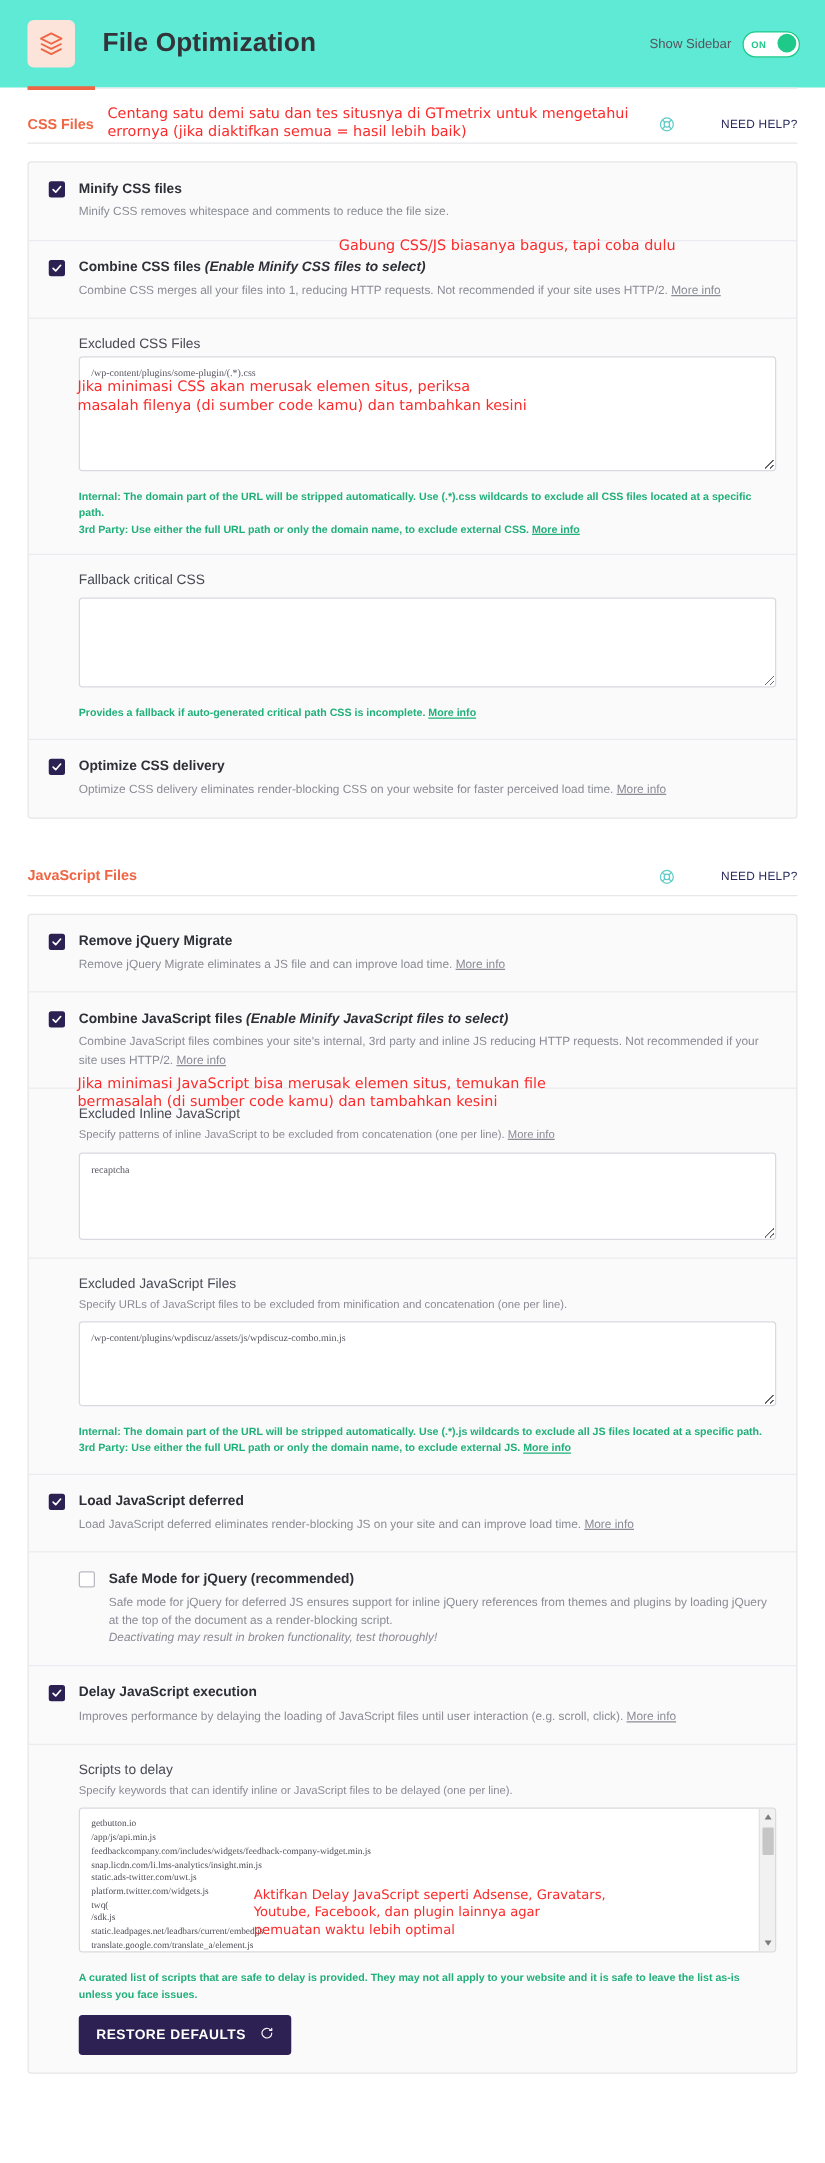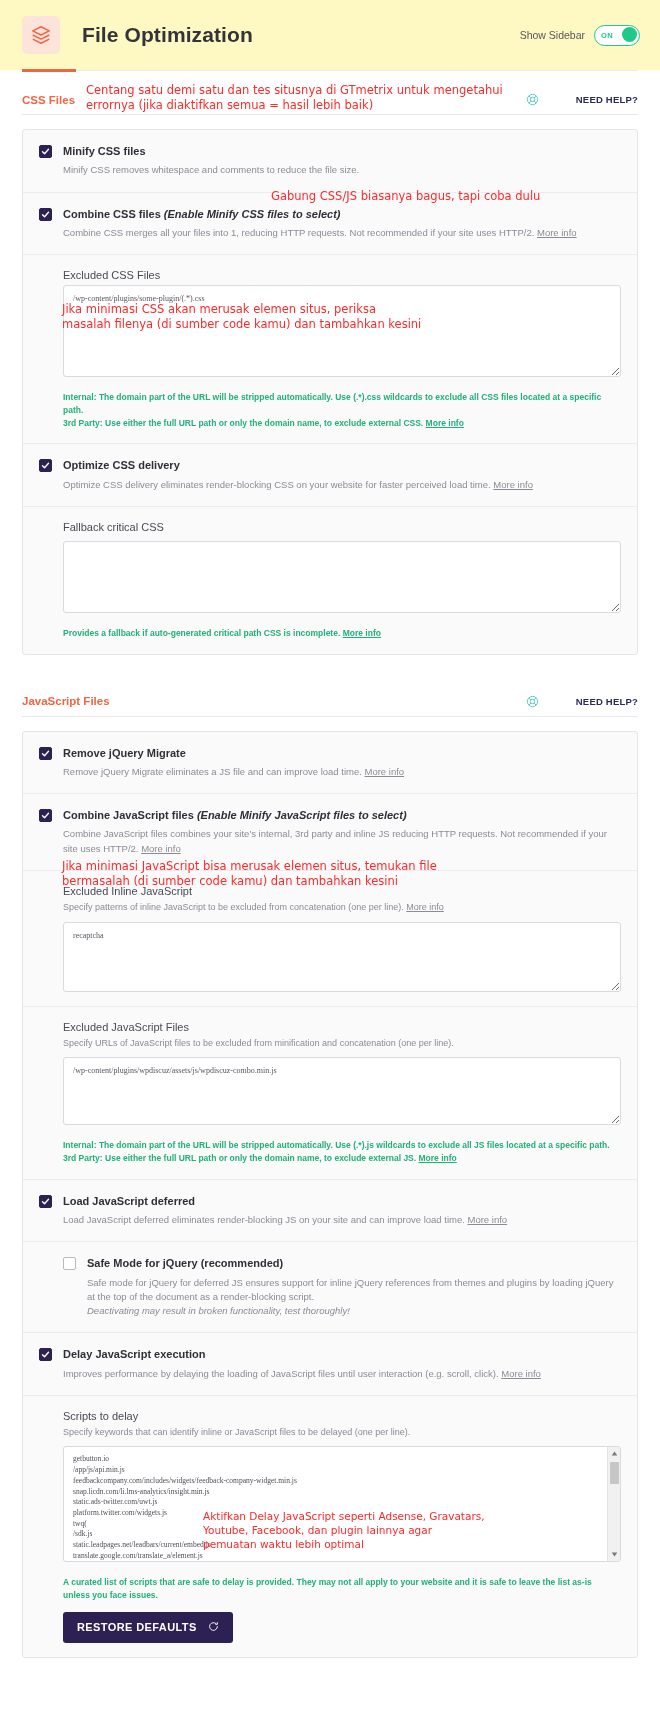--- a/index.html
+++ b/index.html
@@ -9,21 +9,21 @@
     font-family: "Liberation Sans", sans-serif;
     color: #3f3f46;
   }
   body { width: 660px; min-height: 1730px; position: relative; }
 
   
   .page-header {
     display: flex;
     align-items: center;
     padding: 16px 20px 16px 22px;
-    background: #fef9c3;
+    background: #5eead4;
     justify-content: flex-end;
   }
   .logo-tile {
     width: 38px; height: 38px;
     background: #fde4da;
     border-radius: 5px;
     display: flex; align-items: center; justify-content: center;
     flex: 0 0 auto;
   }
   .logo-tile svg { display: block; }
@@ -87,21 +87,21 @@
     font-size: 11.5px;
     font-weight: 700;
     color: #ef6644;
     flex: 0 0 auto;
   }
   .need-help {
     margin-left: auto;
     display: flex; align-items: center; gap: 5px;
   }
   .need-help .nh-text {
-    font-size: 9.5px; font-weight: 700; color: #2a2a5e; letter-spacing: .2px; padding-left: 32px;
+    font-size: 9.5px; font-weight: 400; color: #2a2a5e; letter-spacing: .2px; padding-left: 32px;
   }
   .section-head-rule { height: 1px; background: #e8e8ec; }
 
   .panel {
     border: 1px solid #e6e6ea;
     background: #fafafb;
     border-radius: 3px;
     margin-top: 14px;
   }
 
@@ -334,41 +334,41 @@
     <div class="row indented">
       <div class="field-label">Excluded CSS Files</div>
       <textarea class="ta" rows="6" style="height: 92px;">/wp-content/plugins/some-plugin/(.*).css</textarea>
       <div class="note-green">
         <span>Internal: The domain part of the URL will be stripped automatically. Use (.*).css wildcards to exclude all CSS files located at a specific path.</span><br>
         <span>3rd Party: Use either the full URL path or only the domain name, to exclude external CSS.</span>
         <span class="ul">More info</span>
       </div>
     </div>
 
-    <div class="row">
-      <div class="cb-line">
-        <span class="cb checked">
-          <svg width="9" height="9" viewBox="0 0 24 24" fill="none" stroke="#fff" stroke-width="3.6" stroke-linecap="round" stroke-linejoin="round">
-              <polyline points="4,12.5 9.5,18 20,6"></polyline>
-            </svg>
-        </span>
-        <span class="cb-label">Optimize CSS delivery</span>
-      </div>
-      <div class="desc">
-        <span>Optimize CSS delivery eliminates render-blocking CSS on your website for faster perceived load time.</span>
-        <span class="more-info">More info</span>
-      </div>
-    </div>
-
     <div class="row indented">
       <div class="field-label" style="margin-bottom:8px">Fallback critical CSS</div>
       <textarea class="ta" rows="5" style="height: 72px;"></textarea>
       <div class="note-green">
         <span>Provides a fallback if auto-generated critical path CSS is incomplete.</span>
         <span class="ul">More info</span>
+      </div>
+    </div>
+
+    <div class="row">
+      <div class="cb-line">
+        <span class="cb checked">
+          <svg width="9" height="9" viewBox="0 0 24 24" fill="none" stroke="#fff" stroke-width="3.6" stroke-linecap="round" stroke-linejoin="round">
+              <polyline points="4,12.5 9.5,18 20,6"></polyline>
+            </svg>
+        </span>
+        <span class="cb-label">Optimize CSS delivery</span>
+      </div>
+      <div class="desc">
+        <span>Optimize CSS delivery eliminates render-blocking CSS on your website for faster perceived load time.</span>
+        <span class="more-info">More info</span>
       </div>
     </div>
 
   </div>
 </div>
 
 <div class="section" style="margin-top:18px">
   <div class="section-head">
     <div class="section-title">JavaScript Files</div>
     <div class="need-help">

